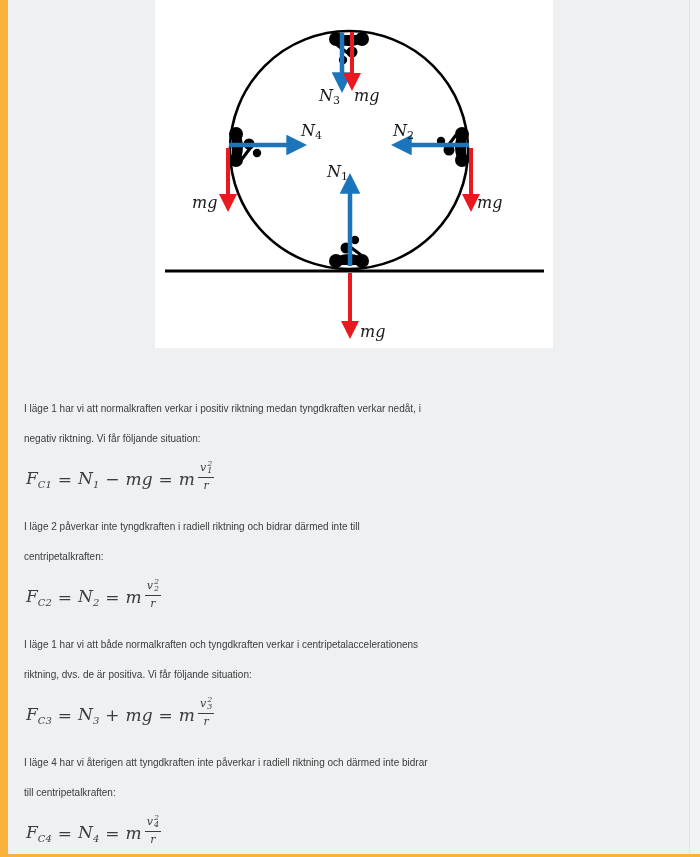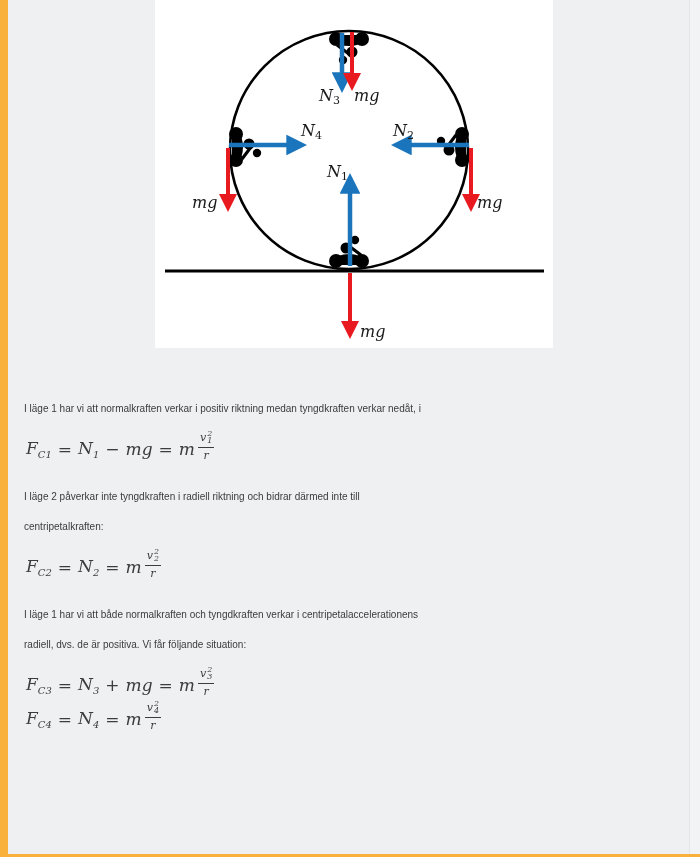--- a/index.html
+++ b/index.html
@@ -90,20 +90,21 @@
     <line x1="73" y1="148" x2="73" y2="204" stroke-width="4" marker-end="url(#ah-red)" stroke="#e8191f"></line>
     <text class="dlabel" x="146" y="136"><tspan>N</tspan><tspan class="dsub" dy="3">4</tspan></text>
     <text class="dlabel" x="37" y="208">mg</text>
   </svg>
 </div>
 
 <div class="content">
 
   <div class="para" style="color: rgb(59, 59, 59);">
     <div class="line">I läge 1 har vi att normalkraften verkar i positiv riktning medan tyngdkraften verkar nedåt, i</div>
+    <div class="line">negativ riktning. Vi får följande situation:</div>
   </div>
   <div class="formula">
     <span class="term"><span>F</span><sub>C1</sub></span>
     <span class="op">=</span>
     <span class="term"><span>N</span><sub>1</sub></span>
     <span class="op">−</span>
     <span class="term">mg</span>
     <span class="op">=</span>
     <span class="term">m</span>
     <span class="frac">
@@ -136,21 +137,21 @@
             <span>2</span>
             <span>2</span>
           </span>
         </span>
       <span class="fden">r</span>
     </span>
   </div>
 
   <div class="para" style="color: rgb(59, 59, 59);">
     <div class="line">I läge 1 har vi att både normalkraften och tyngdkraften verkar i centripetalaccelerationens</div>
-    <div class="line">radiell, dvs. de är positiva. Vi får följande situation:</div>
+    <div class="line">riktning, dvs. de är positiva. Vi får följande situation:</div>
   </div>
   <div class="formula">
     <span class="term"><span>F</span><sub>C3</sub></span>
     <span class="op">=</span>
     <span class="term"><span>N</span><sub>3</sub></span>
     <span class="op">+</span>
     <span class="term">mg</span>
     <span class="op">=</span>
     <span class="term">m</span>
     <span class="frac">
@@ -158,20 +159,24 @@
           <span>v</span>
           <span class="vstack">
             <span>2</span>
             <span>3</span>
           </span>
         </span>
       <span class="fden">r</span>
     </span>
   </div>
 
+  <div class="para" style="color: rgb(59, 59, 59);">
+    <div class="line">I läge 4 har vi återigen att tyngdkraften inte påverkar i radiell riktning och därmed inte bidrar</div>
+    <div class="line">till centripetalkraften:</div>
+  </div>
   <div class="formula">
     <span class="term"><span>F</span><sub>C4</sub></span>
     <span class="op">=</span>
     <span class="term"><span>N</span><sub>4</sub></span>
 
     <span class="op">=</span>
     <span class="term">m</span>
     <span class="frac">
       <span class="fnum">
           <span>v</span>

